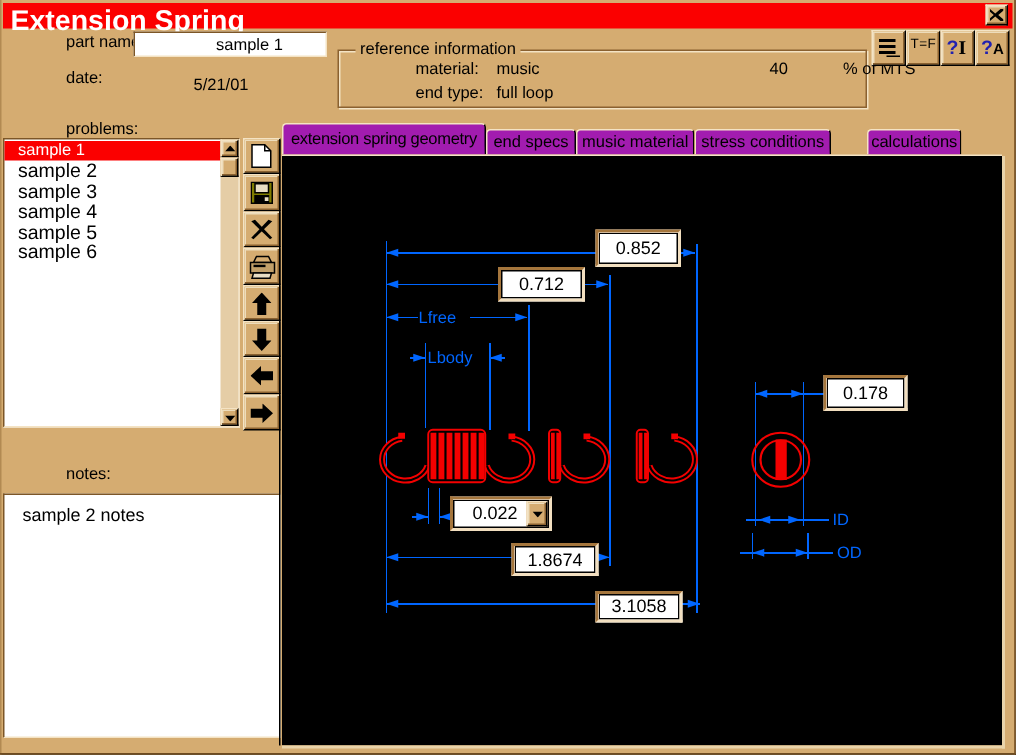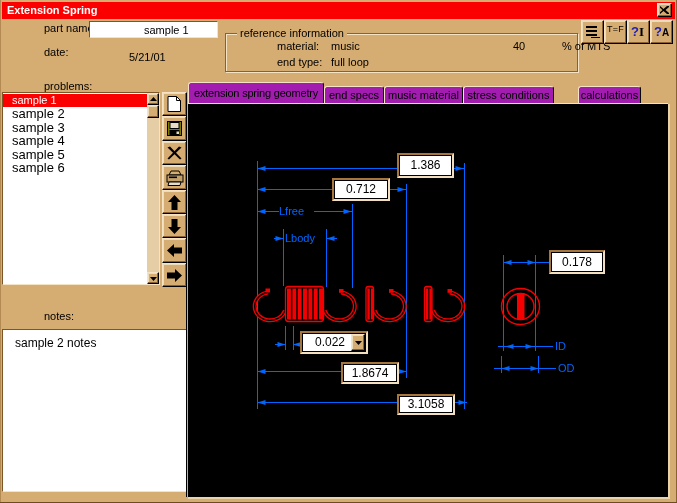--- a/index.html
+++ b/index.html
@@ -25,21 +25,21 @@
   font-size:11px; text-align:center; }
 </style>
 </head>
 <body>
 
 <div class="abs" style="left:0;top:0;width:1px;height:503px;background:#B28A52;"></div>
 <div class="abs" style="left:676px;top:0;width:1px;height:503px;background:#8A6130;"></div>
 <div class="abs" style="left:0;top:502px;width:677px;height:1px;background:#6E4B1F;"></div>
 
 <div class="abs" style="left:2px;top:2px;width:673px;height:17px;background:#FB0000;"></div>
-<div class="abs" style="left:7px;top:3.5px;font-size:11px;font-weight:bold;color:#fff;">Extension Spring</div>
+<div class="abs" style="left:7px;top:3.5px;font-size:19px;font-weight:bold;color:#fff;">Extension Spring</div>
 <div class="abs raised" style="left:657px;top:3px;width:15px;height:14px;"></div>
 <svg class="abs" style="left:660px;top:6px;" width="9" height="8" viewBox="0 0 9 8">
  <path d="M0,0 L3.5,3 L7,0 L9,0 L9,1 L5.5,4 L9,7 L9,8 L7,8 L3.5,5 L0,8 L-1,8 L-1,7 L2.5,4 L-1,1 L-1,0 Z" fill="#000"></path>
 </svg>
 
 <div class="lbl" style="left:4px;top:22px;">part name:</div>
 <div class="lbl" style="left:4px;top:46px;">date:</div>
 <div class="lbl" style="left:89px;top:51px;">5/21/01</div>
 <div class="lbl" style="left:4px;top:80px;">problems:</div>
 <div class="lbl" style="left:4px;top:310px;">notes:</div>
@@ -243,21 +243,21 @@
 <rect x="237.8" y="184.5" width="2.5" height="31" fill="#F40000"></rect>
 <rect x="241.4" y="184.5" width="2.5" height="31" fill="#F40000"></rect>
 
 <ellipse cx="332.5" cy="202.5" rx="19" ry="18" fill="none" stroke="#F40000" stroke-width="1.4"></ellipse>
 <ellipse cx="332.5" cy="202.5" rx="13.5" ry="13" fill="none" stroke="#F40000" stroke-width="1.4"></ellipse>
 <rect x="329" y="189" width="7.5" height="27" fill="#F40000"></rect>
 </svg>
 <div class="abs" style="left:668px;top:104px;width:2px;height:395px;background:#E9D3A9;"></div>
 <div class="abs" style="left:188px;top:497px;width:482px;height:2px;background:#E9D3A9;"></div>
 
-<div class="dimbox" style="left:397px;top:153px;width:57px;height:25px;line-height:21px;">1.386</div>
+<div class="dimbox" style="left:397px;top:153px;width:57px;height:25px;line-height:21px;">0.852</div>
 <div class="dimbox" style="left:332px;top:178px;width:58px;height:23px;line-height:19px;">0.712</div>
 <div class="dimbox" style="left:549px;top:250px;width:56px;height:24px;line-height:20px;">0.178</div>
 <div class="dimbox" style="left:341px;top:362px;width:58px;height:22px;line-height:18px;">1.8674</div>
 <div class="dimbox" style="left:397px;top:394px;width:58px;height:21px;line-height:17px;">3.1058</div>
 
 <div class="dimbox" style="left:300px;top:331px;width:68px;height:23px;line-height:19px;text-align:left;padding-left:13px;">0.022</div>
 <div class="abs raised" style="left:351px;top:334px;width:14px;height:17px;"></div>
 <svg class="abs" style="left:355px;top:341px;" width="7" height="4" viewBox="0 0 7 4">
     <path d="M3.5,4 L7,0 L0,0 Z" fill="#000"></path>
   </svg>

